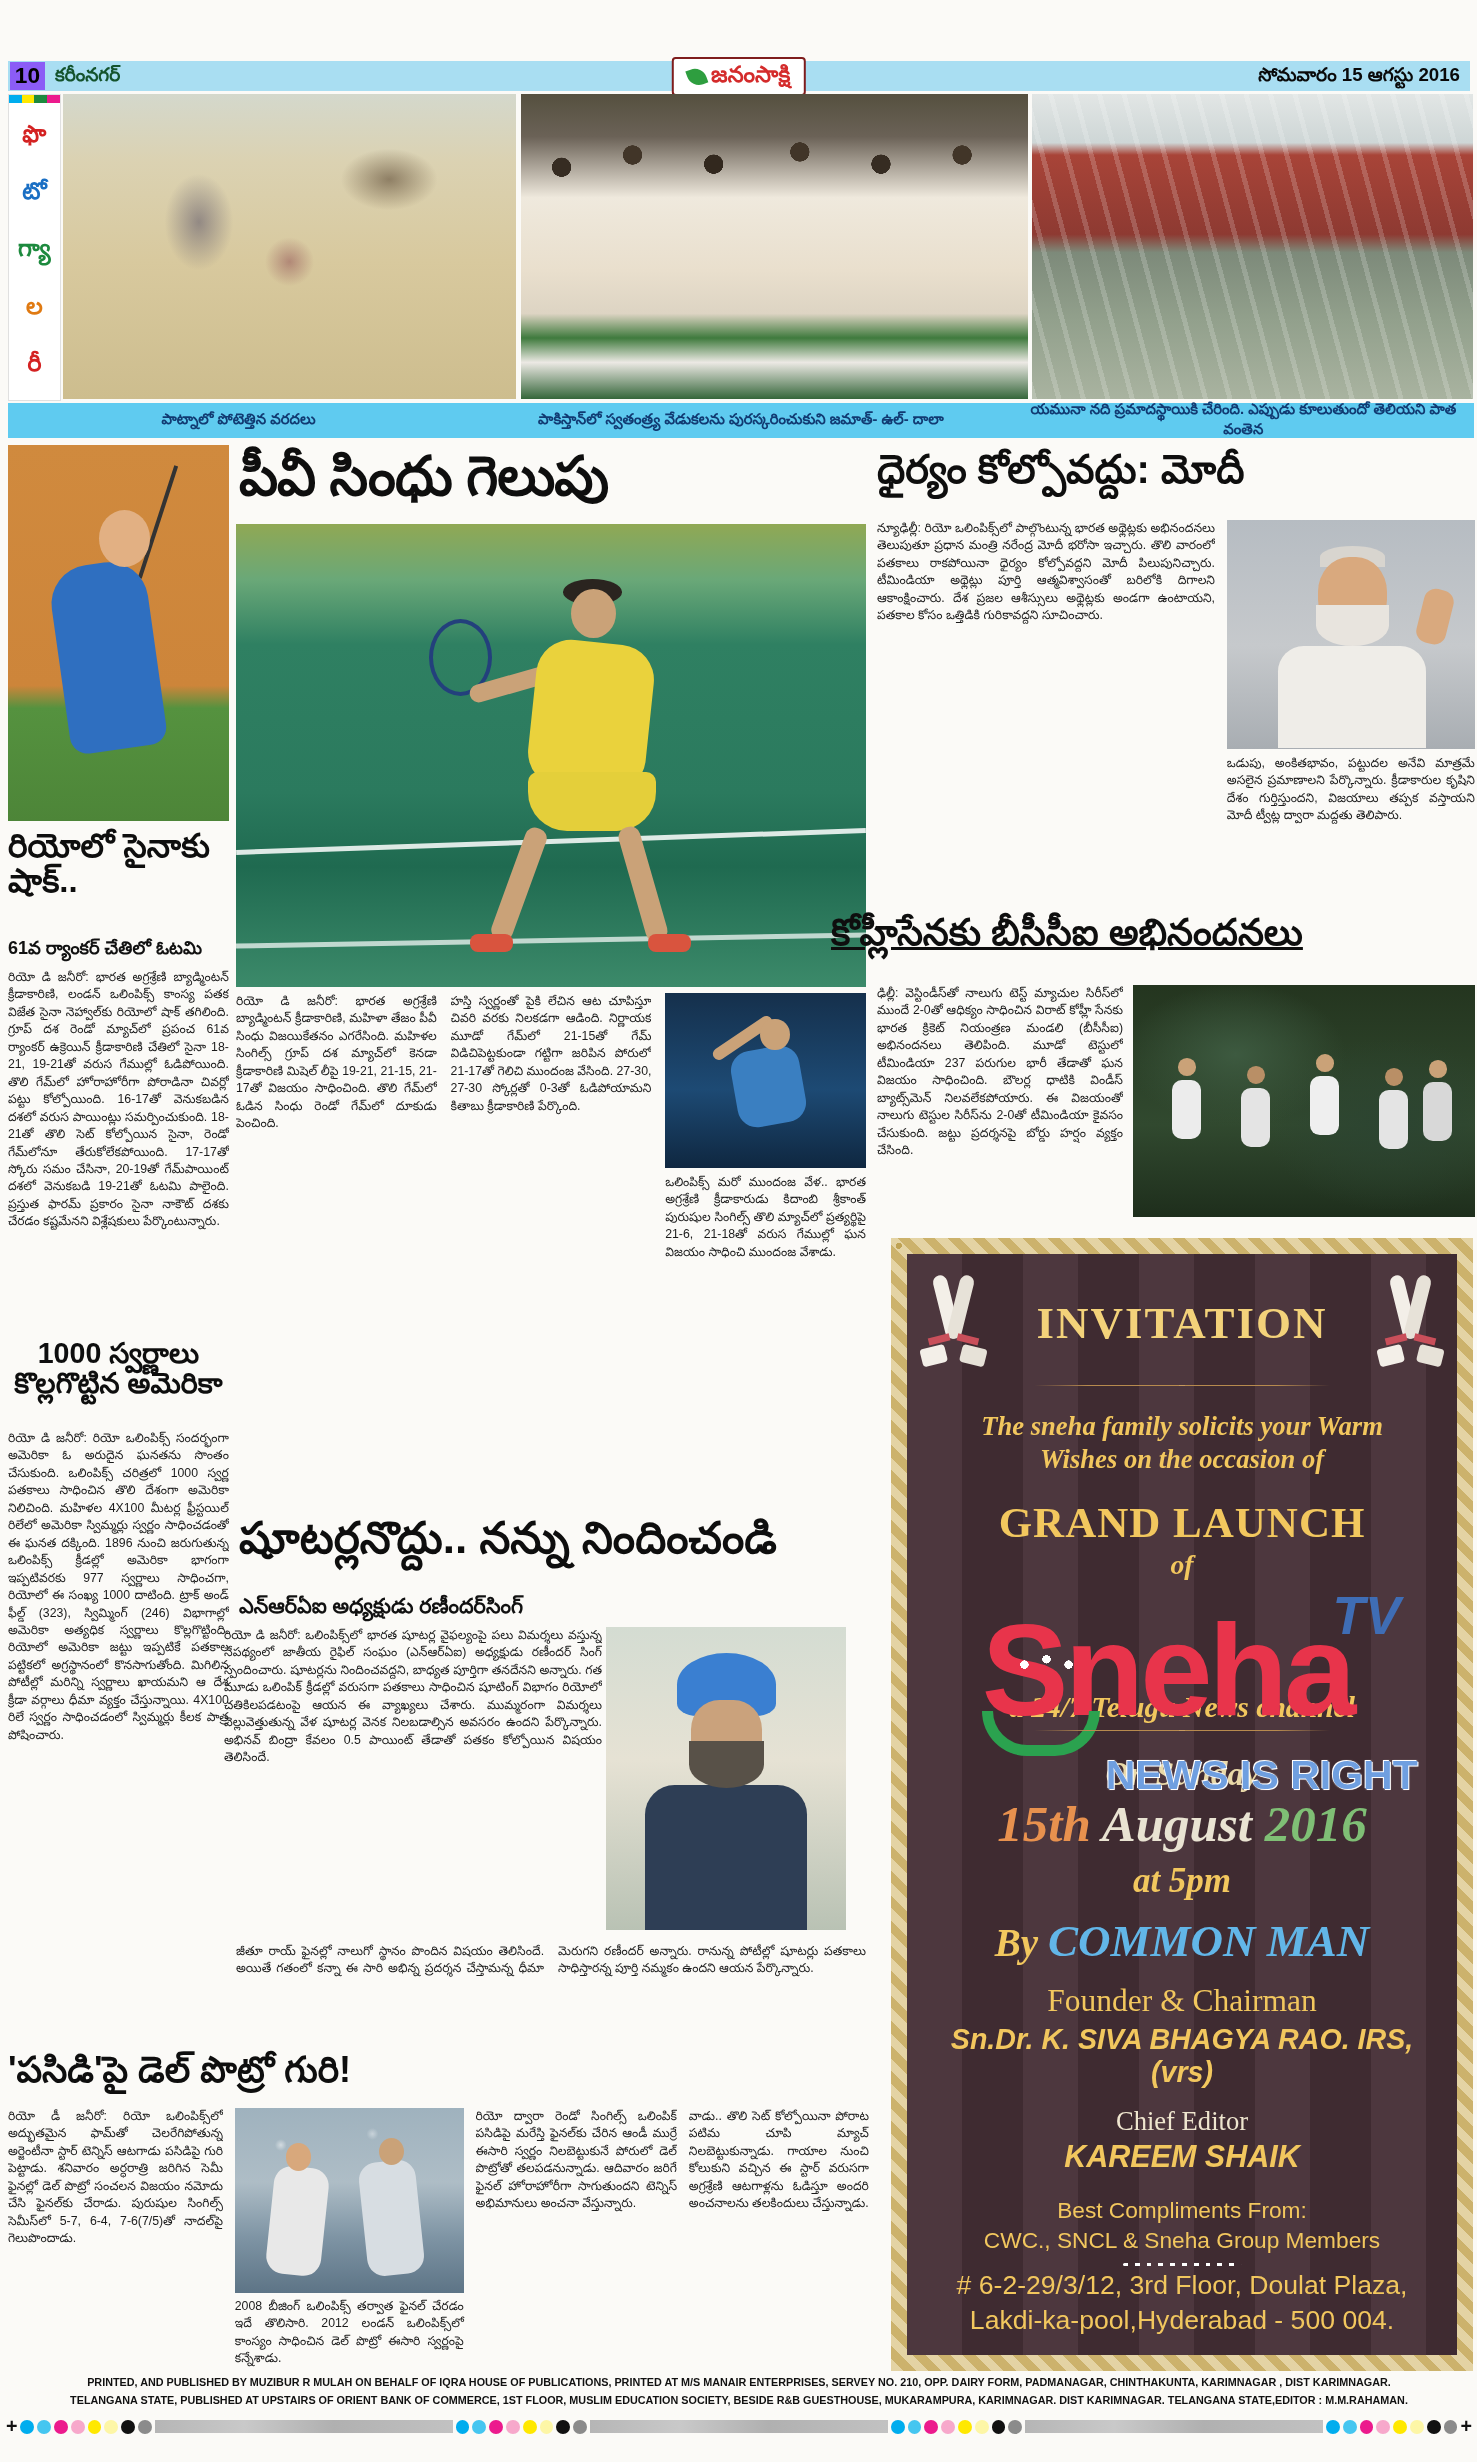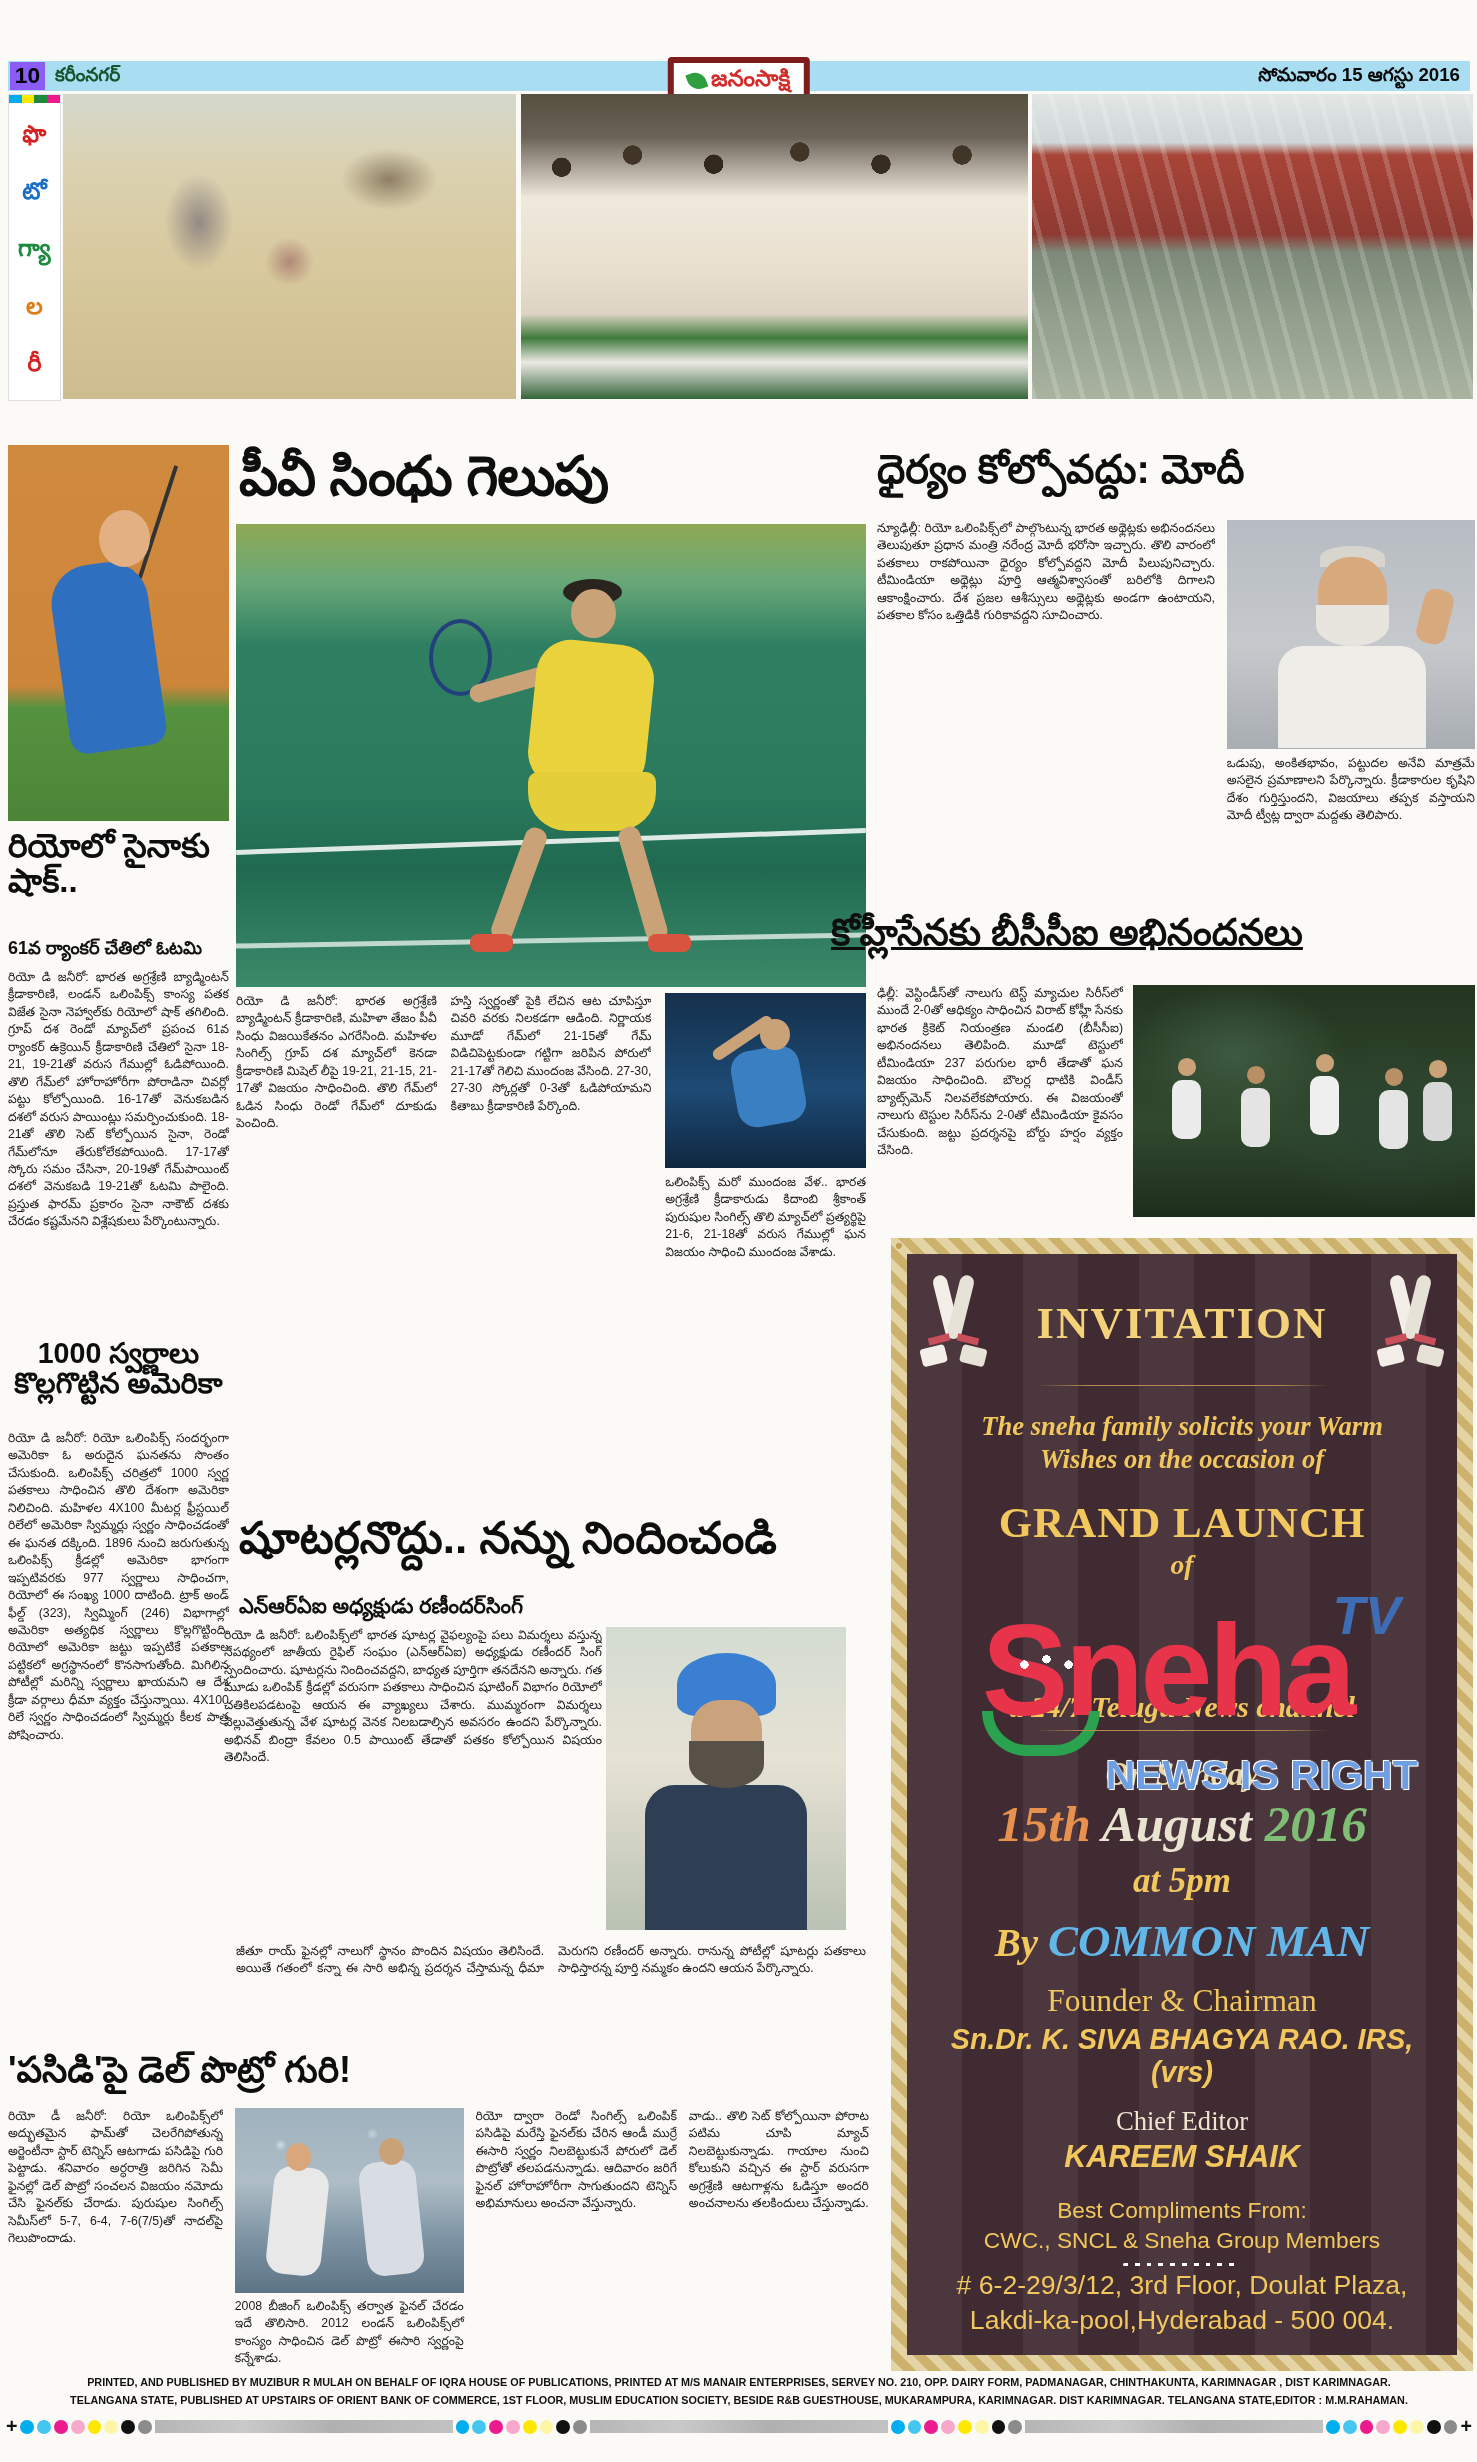--- a/index.html
+++ b/index.html
@@ -5,21 +5,21 @@
   html,body{margin:0;padding:0;background:#e9e9e6;}
   .page{position:relative;width:1478px;height:2463px;background:#fbfaf7;font-family:"Liberation Sans",sans-serif;overflow:hidden;}
   .abs{position:absolute;}
   .t{font-size:12.3px;line-height:1.42;text-align:justify;color:#1b1b1b;}
   .hl{font-weight:800;color:#0e0e0e;line-height:1.05;}
 
   
   .topbar{left:7.9px;top:61px;width:1462px;height:29.6px;background:#a9def2;}
   .pagenum{position:absolute;left:2px;top:1px;width:35px;height:27.6px;background:#8b5cf6;color:#000;font-size:22.7px;font-weight:bold;text-align:center;line-height:27.6px;}
   .edition{position:absolute;left:47px;top:3px;font-size:18.7px;font-weight:bold;color:#14532d;}
-  .masthead{position:absolute;left:50%;top:-3.9px;transform:translateX(-50%);background:#fff;border:6px solid #7f1d1d;border-radius:3.9px;height:35px;padding:0 13.8px;display:flex;align-items:center;gap:5.9px;}
+  .masthead{position:absolute;left:50%;top:-3.9px;transform:translateX(-50%);background:#fff;border:2px solid #7f1d1d;border-radius:3.9px;height:35px;padding:0 13.8px;display:flex;align-items:center;gap:5.9px;}
   .masthead .leaf{width:17.7px;height:17.7px;background:#2e9e3f;border-radius:0 70% 0 70%;transform:rotate(-20deg);}
   .masthead .mname{color:#d42b2b;font-size:22.7px;font-weight:bold;}
   .hdate{position:absolute;right:9.9px;top:3px;font-size:18.7px;font-weight:bold;color:#0a0a0a;}
 
   
   .gstrip{left:7.9px;top:94px;width:51px;height:305px;background:#fff;border:1px solid #e0e0e0;display:flex;flex-direction:column;align-items:center;}
   .gstrip .cbar{width:100%;height:7.9px;display:flex;}
   .gstrip .cbar i{flex:1;}
   .gletters{flex:1;display:flex;flex-direction:column;justify-content:space-around;align-items:center;padding:5.9px 0;}
   .gletters span{font-size:23.6px;font-weight:800;}
@@ -222,20 +222,25 @@
       <span>ఫొ</span>
       <span>టో</span>
       <span>గ్యా</span>
       <span>ల</span>
       <span>రీ</span>
     </div>
   </div>
   <div class="abs ph" id="ph-flood"></div>
   <div class="abs ph" id="ph-crowd"></div>
   <div class="abs ph" id="ph-bridge"></div>
+  <div class="abs capbar">
+    <div class="cap c1">పాట్నాలో పోటెత్తిన వరదలు</div>
+    <div class="cap c2">పాకిస్తాన్‌లో స్వతంత్ర్య వేడుకలను పురస్కరించుకుని జమాత్- ఉల్- దాలా</div>
+    <div class="cap c3">యమునా నది ప్రమాదస్థాయికి చేరింది. ఎప్పుడు కూలుతుందో తెలియని పాత వంతెన</div>
+  </div>
 
   <div class="abs ph" id="ph-saina">
     <div class="racket"></div>
     <div class="body"></div>
     <div class="head"></div>
   </div>
   <div class="abs hl saina-hl">రియోలో సైనాకు షాక్..</div>
   <div class="abs saina-sub">61వ ర్యాంకర్ చేతిలో ఓటమి</div>
   <div class="abs t saina-body">రియో డి జనీరో: భారత అగ్రశ్రేణి బ్యాడ్మింటన్ క్రీడాకారిణి, లండన్ ఒలింపిక్స్ కాంస్య పతక విజేత సైనా నెహ్వాల్‌కు రియోలో షాక్ తగిలింది. గ్రూప్ దశ రెండో మ్యాచ్‌లో ప్రపంచ 61వ ర్యాంకర్ ఉక్రెయిన్ క్రీడాకారిణి చేతిలో సైనా 18-21, 19-21తో వరుస గేముల్లో ఓడిపోయింది. తొలి గేమ్‌లో హోరాహోరీగా పోరాడినా చివర్లో పట్టు కోల్పోయింది. 16-17తో వెనుకబడిన దశలో వరుస పాయింట్లు సమర్పించుకుంది. 18-21తో తొలి సెట్ కోల్పోయిన సైనా, రెండో గేమ్‌లోనూ తేరుకోలేకపోయింది. 17-17తో స్కోరు సమం చేసినా, 20-19తో గేమ్‌పాయింట్ దశలో వెనుకబడి 19-21తో ఓటమి పాలైంది. ప్రస్తుత ఫారమ్ ప్రకారం సైనా నాకౌట్ దశకు చేరడం కష్టమేనని విశ్లేషకులు పేర్కొంటున్నారు.</div>
 

